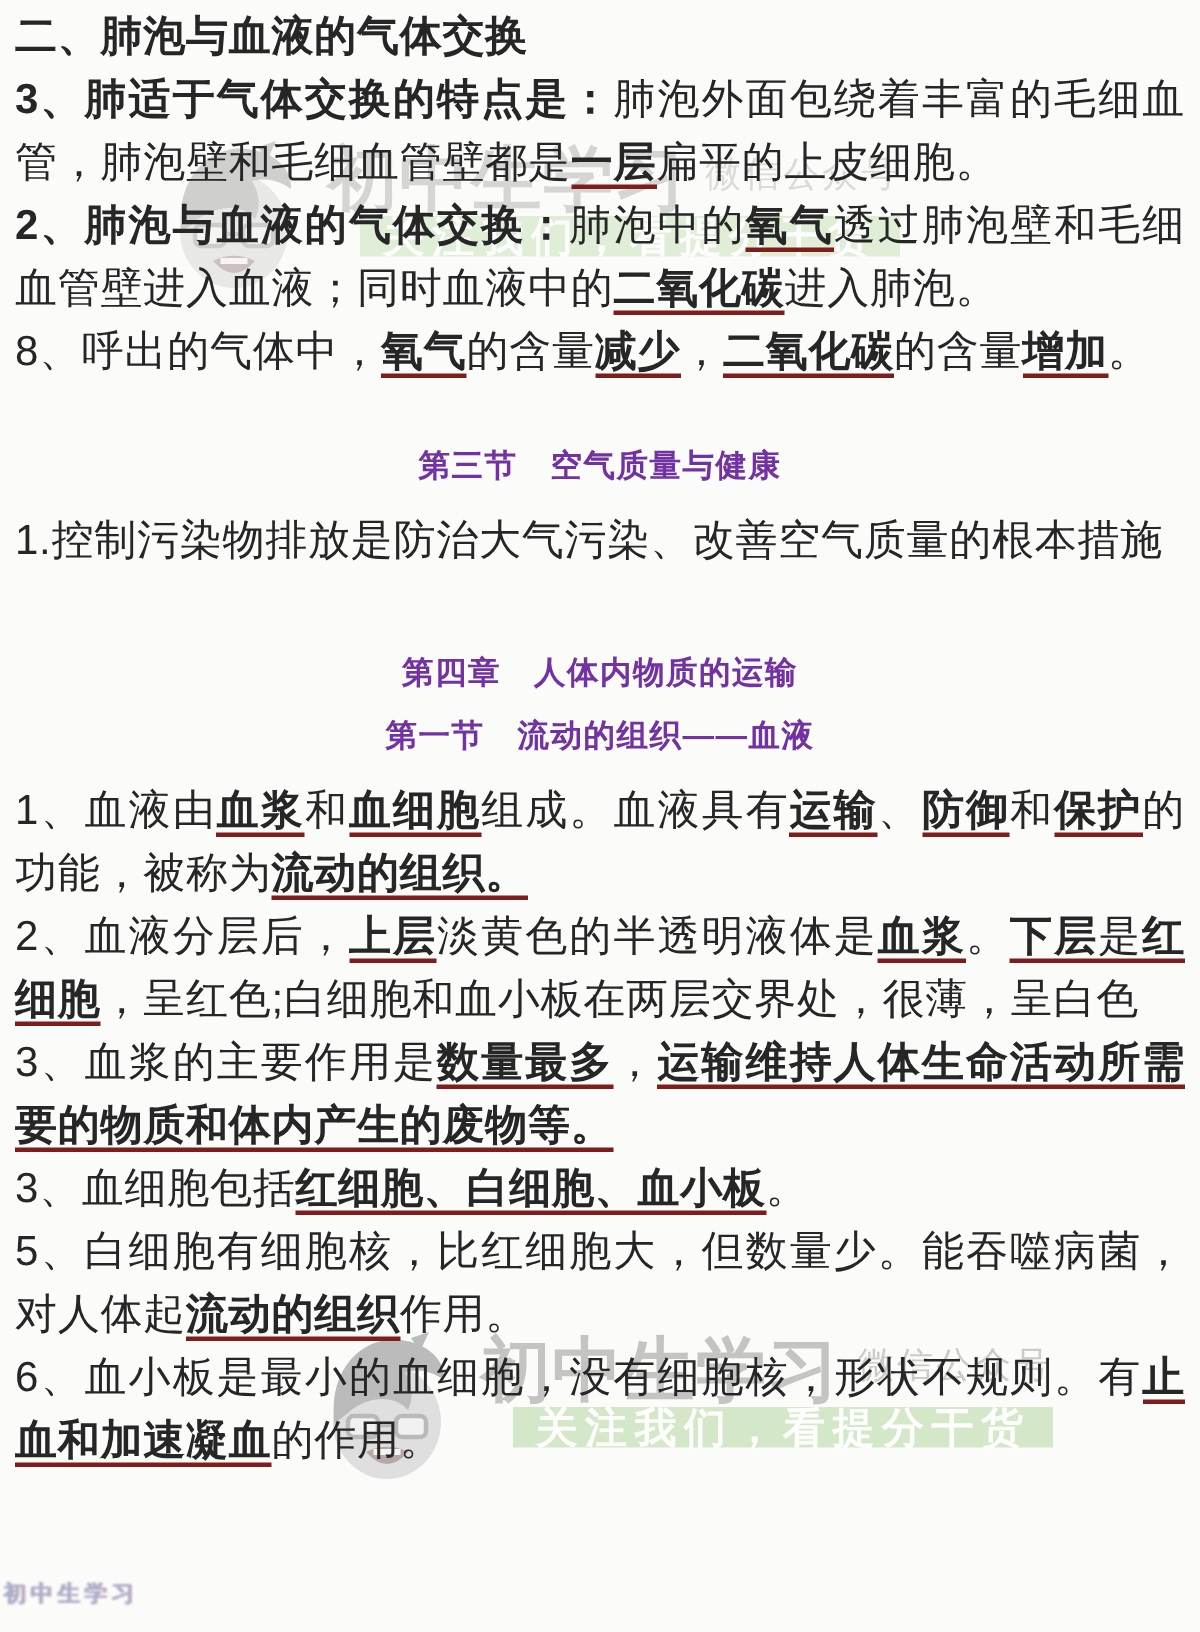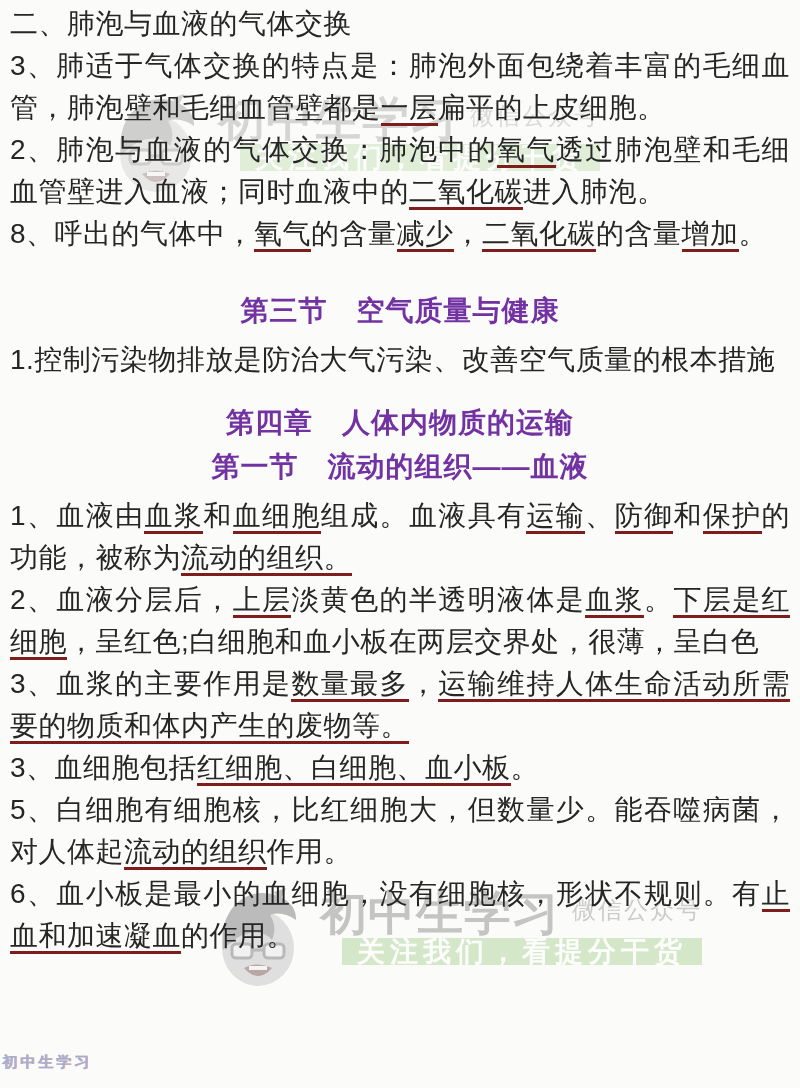--- a/index.html
+++ b/index.html
@@ -9,29 +9,29 @@
     font-family:"Liberation Sans","DejaVu Sans",sans-serif;
   }
   .page{position:relative;width:800px;height:1088px;overflow:hidden;}
 
   
   .doc{position:relative;z-index:2;padding:3px 10px 0 10px;}
   .para{
     margin:0;font-size:28px;line-height:42px;letter-spacing:.5px;
     text-align:justify;text-justify:inter-ideograph;
   }
-  .para .b{font-weight:400;}
+  .para .b{font-weight:700;}
   .para .u{border-bottom:3px solid #7f1d1d;padding-bottom:0;}
   .heading{
-    margin:36px 0 0 0;font-size:28px;line-height:40px;font-weight:700;
+    margin:36px 0 0 0;font-size:21px;line-height:40px;font-weight:700;
     text-align:center;color:var(--heading-color,#7232a2);letter-spacing:1px;
   }
   .heading + .heading{margin-top:2px;}
   .heading + .para{margin-top:8px;}
-  .gap-lg{margin-top:24px;font-family:Liberation Mono, monospace;}
+  .gap-lg{margin-top:48px;}
 
   
   .watermark{position:absolute;z-index:1;pointer-events:none;width:560px;height:135px;}
   .wm-top{left:116px;top:88px;opacity:.40;}
   .wm-bottom{left:218px;top:882px;opacity:.58;}
   .wm-head{position:absolute;left:0;top:6px;width:82px;height:100px;}
   .wm-brand{
     position:absolute;left:102px;top:0;font-size:47px;font-weight:700;
     color:#9d9d9d;letter-spacing:1px;white-space:nowrap;
     font-family:"Liberation Serif","DejaVu Serif",serif;

